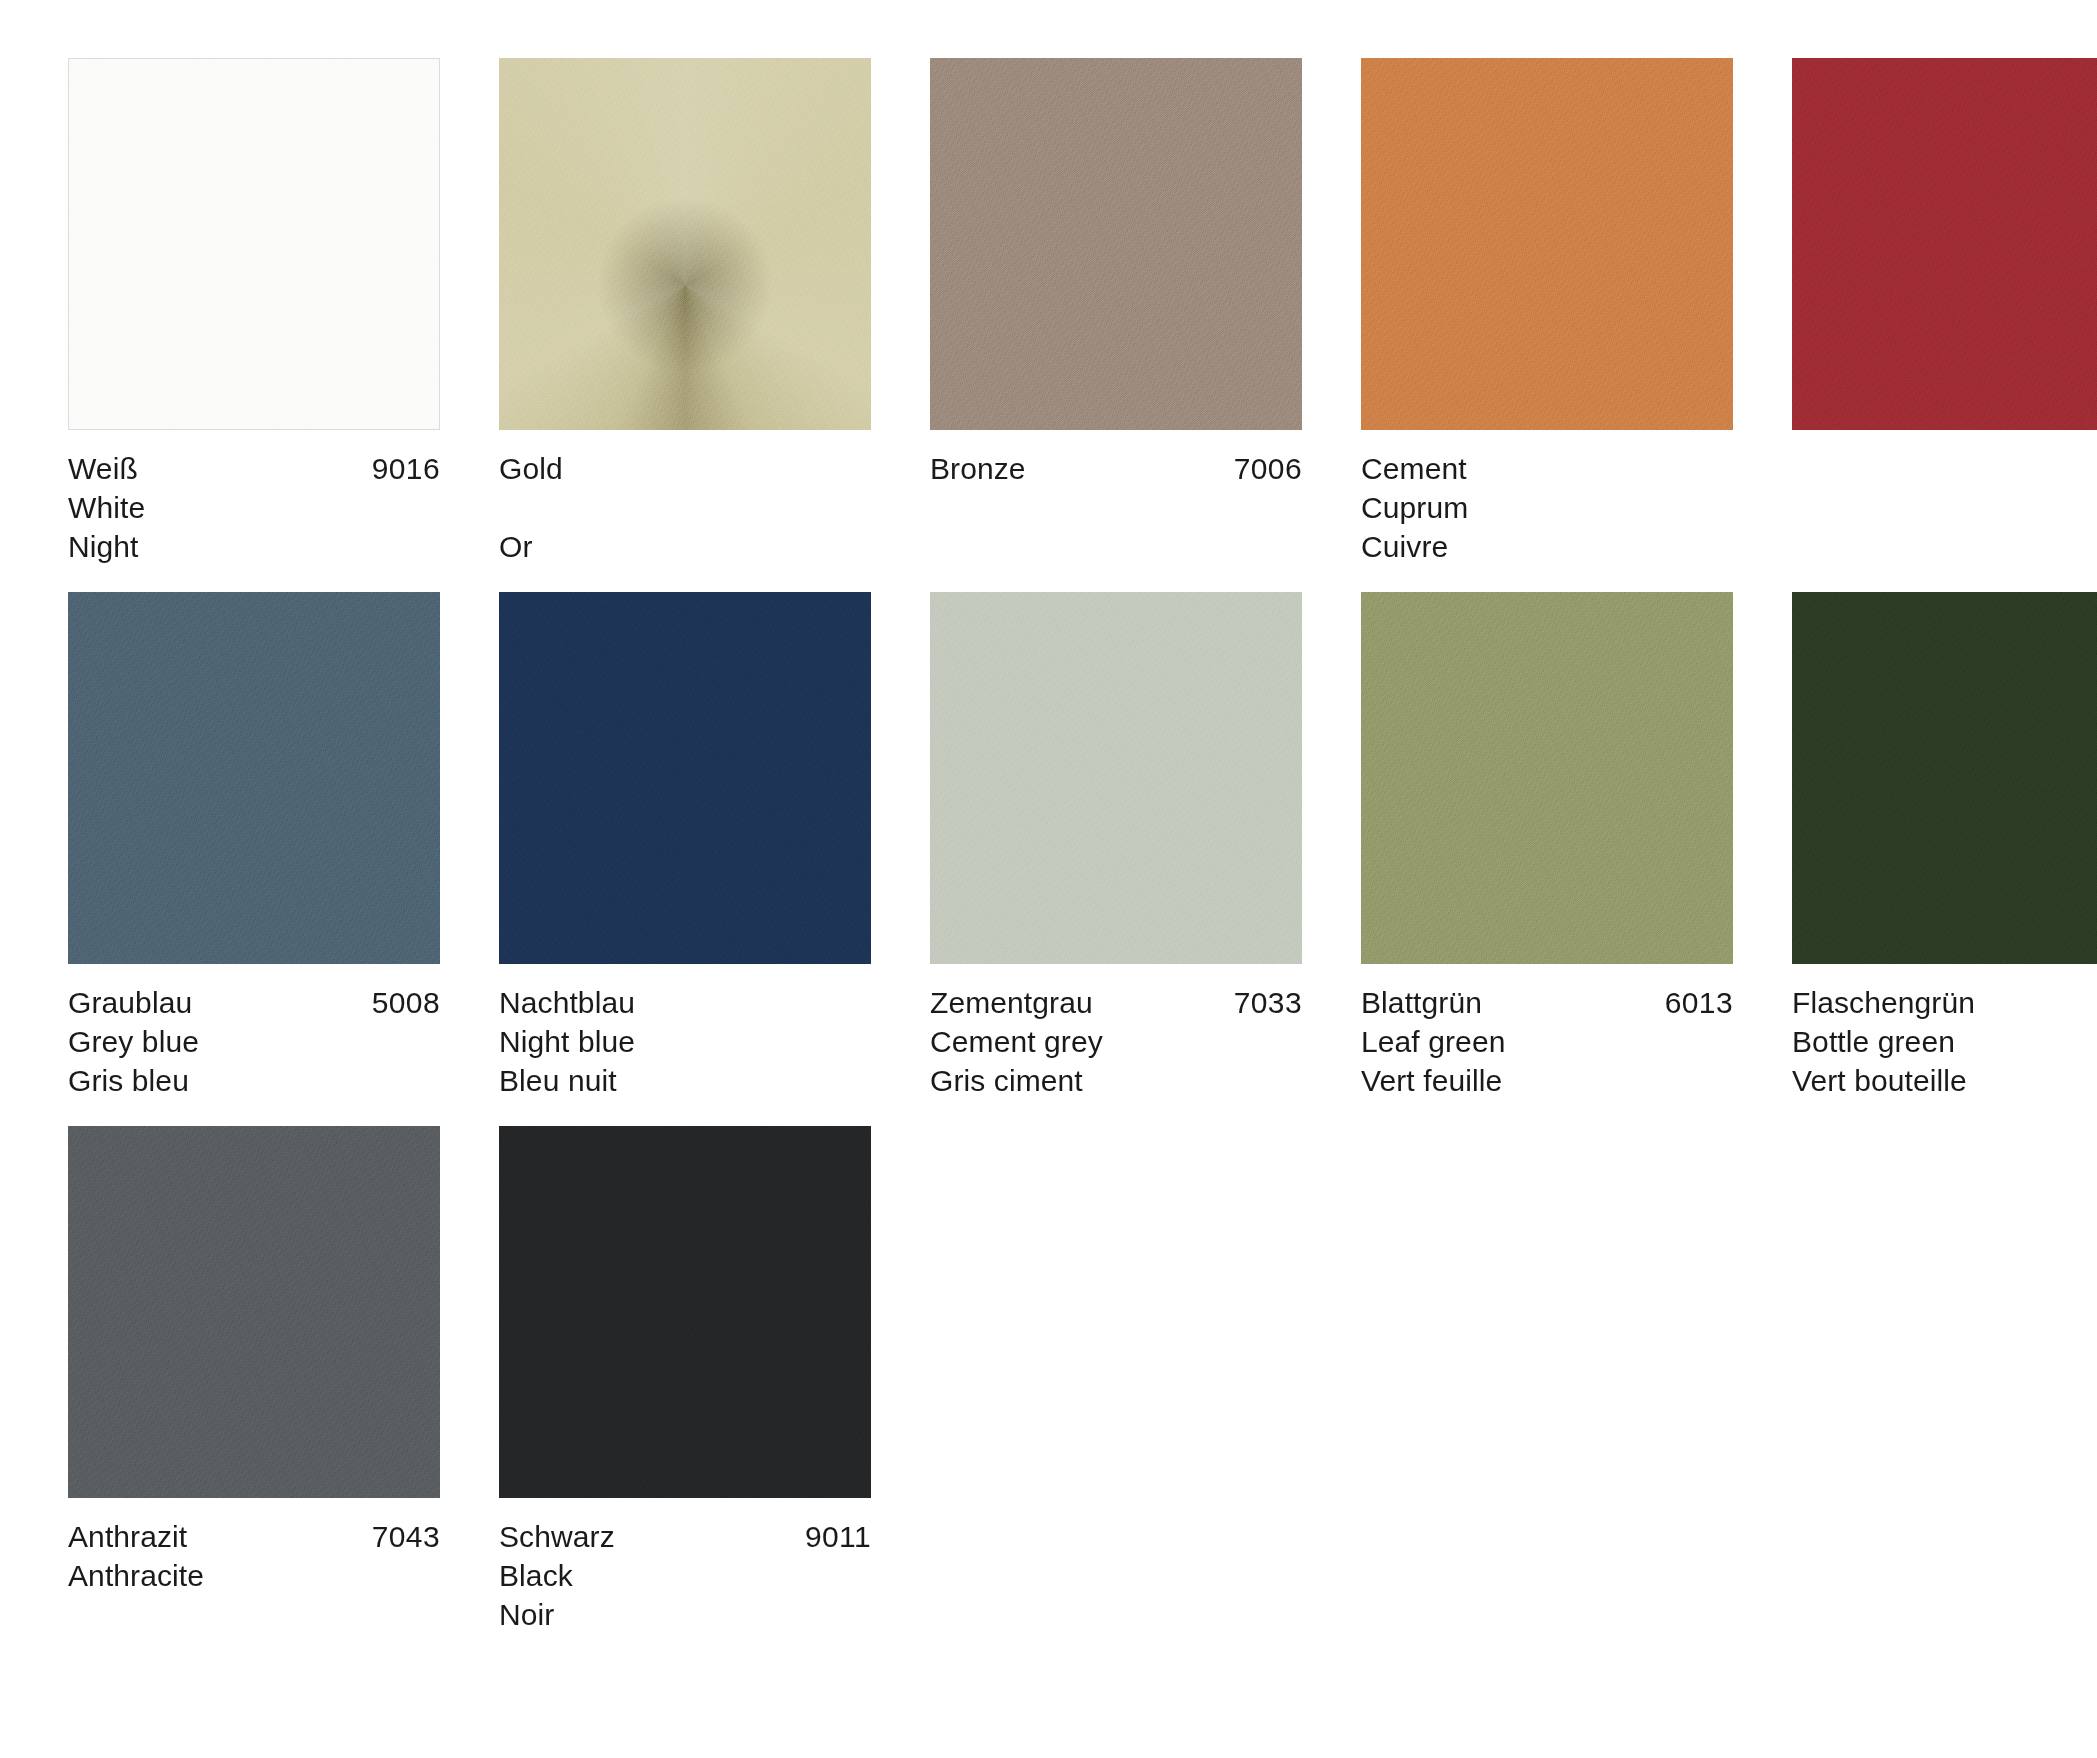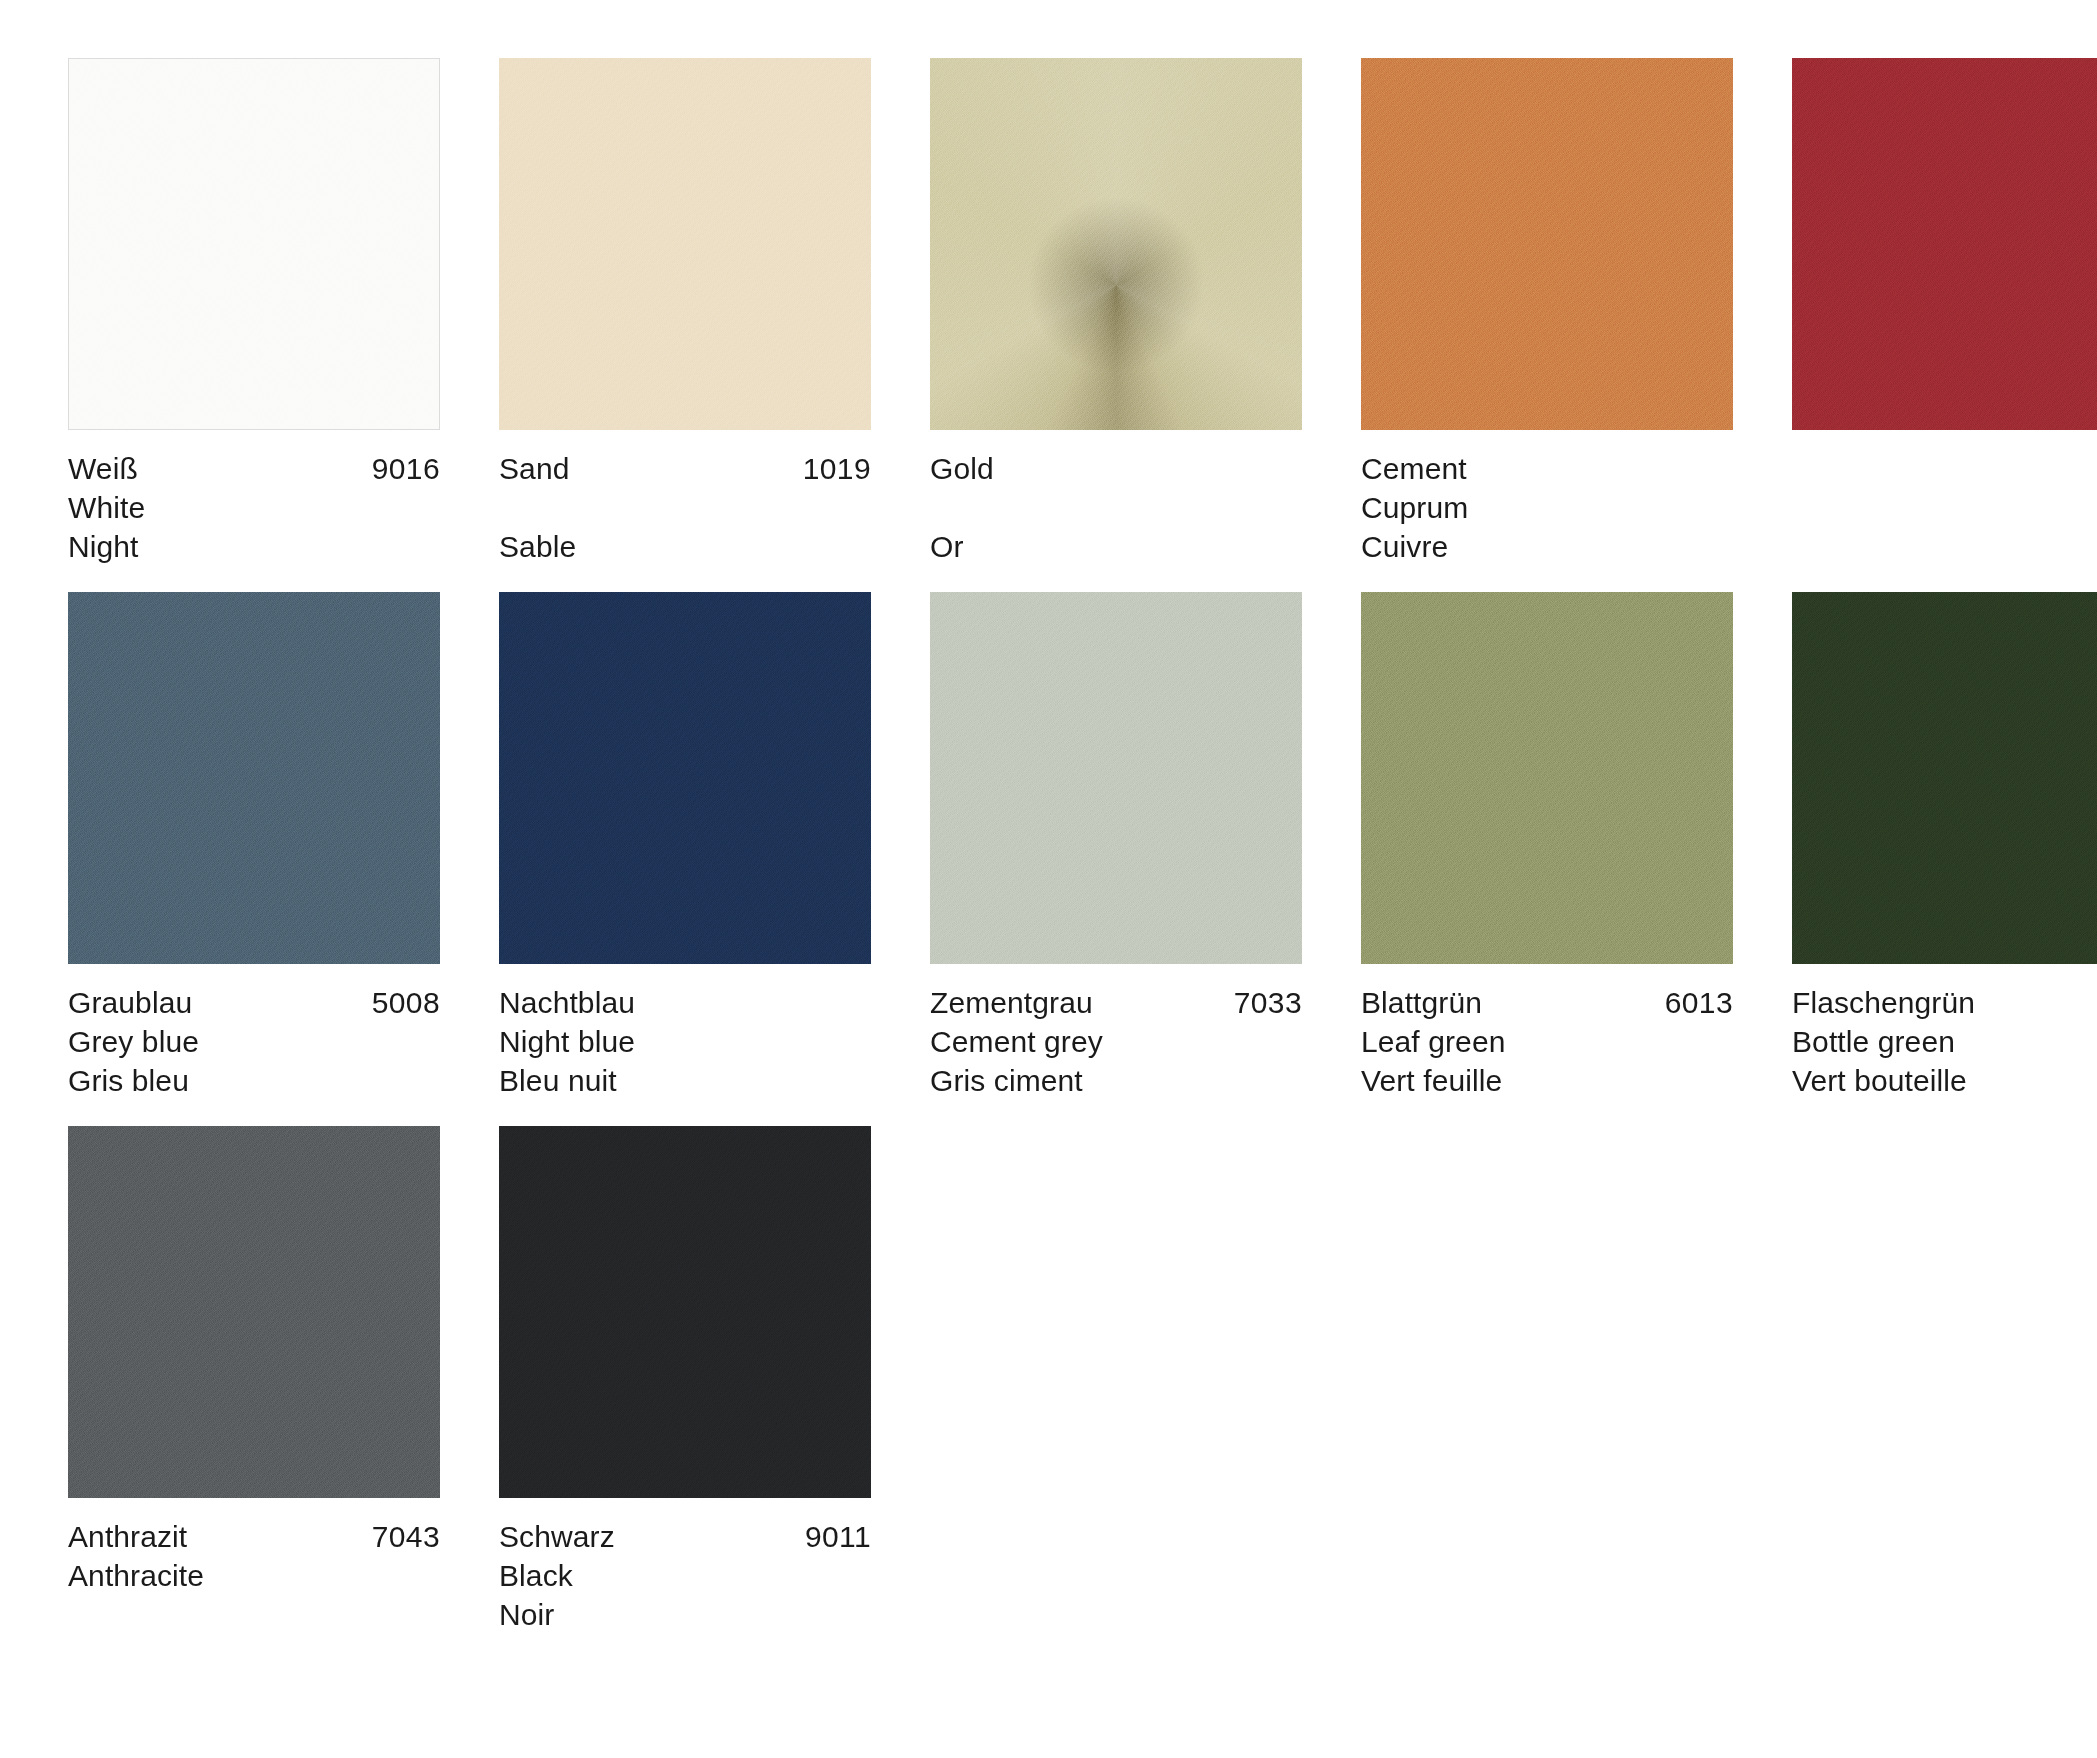--- a/index.html
+++ b/index.html
@@ -112,36 +112,36 @@
   <div class="grid" id="swatch-grid">
       <div class="cell">
         <div class="swatch outlined" style="background-color: rgb(251, 251, 249);"></div>
         <div class="labels">
           <div class="line"><span class="name-de">Weiß</span><span class="code">9016</span></div>
           <div class="line"><span class="name-en">White</span></div>
           <div class="line"><span class="name-fr">Night</span></div>
         </div>
       </div>
       <div class="cell">
-        <div class="swatch" style="background-color: rgb(237, 223, 197);"></div>
-        <div class="labels">
-          <div class="line"><span class="name-de">Sand</span><span class="code">1019</span></div>
-          <div class="line"><span class="name-en"></span></div>
-          <div class="line"><span class="name-fr">Sable</span></div>
-        </div>
-      </div>
-      <div class="cell">
         <div class="swatch metallic" style="background-color: rgb(207, 201, 160);"></div>
         <div class="labels">
           <div class="line"><span class="name-de">Gold</span><span class="code"></span></div>
           <div class="line"><span class="name-en"></span></div>
           <div class="line"><span class="name-fr">Or</span></div>
         </div>
       </div>
       <div class="cell">
+        <div class="swatch" style="background-color: rgb(156, 137, 124);"></div>
+        <div class="labels">
+          <div class="line"><span class="name-de">Bronze</span><span class="code">7006</span></div>
+          <div class="line"><span class="name-en"></span></div>
+          <div class="line"><span class="name-fr"></span></div>
+        </div>
+      </div>
+      <div class="cell">
         <div class="swatch" style="background-color: rgb(205, 127, 71);"></div>
         <div class="labels">
           <div class="line"><span class="name-de">Cement</span><span class="code"></span></div>
           <div class="line"><span class="name-en">Cuprum</span></div>
           <div class="line"><span class="name-fr">Cuivre</span></div>
         </div>
       </div>
       <div class="cell">
         <div class="swatch" style="background-color: rgb(158, 43, 51);"></div>
       </div>

